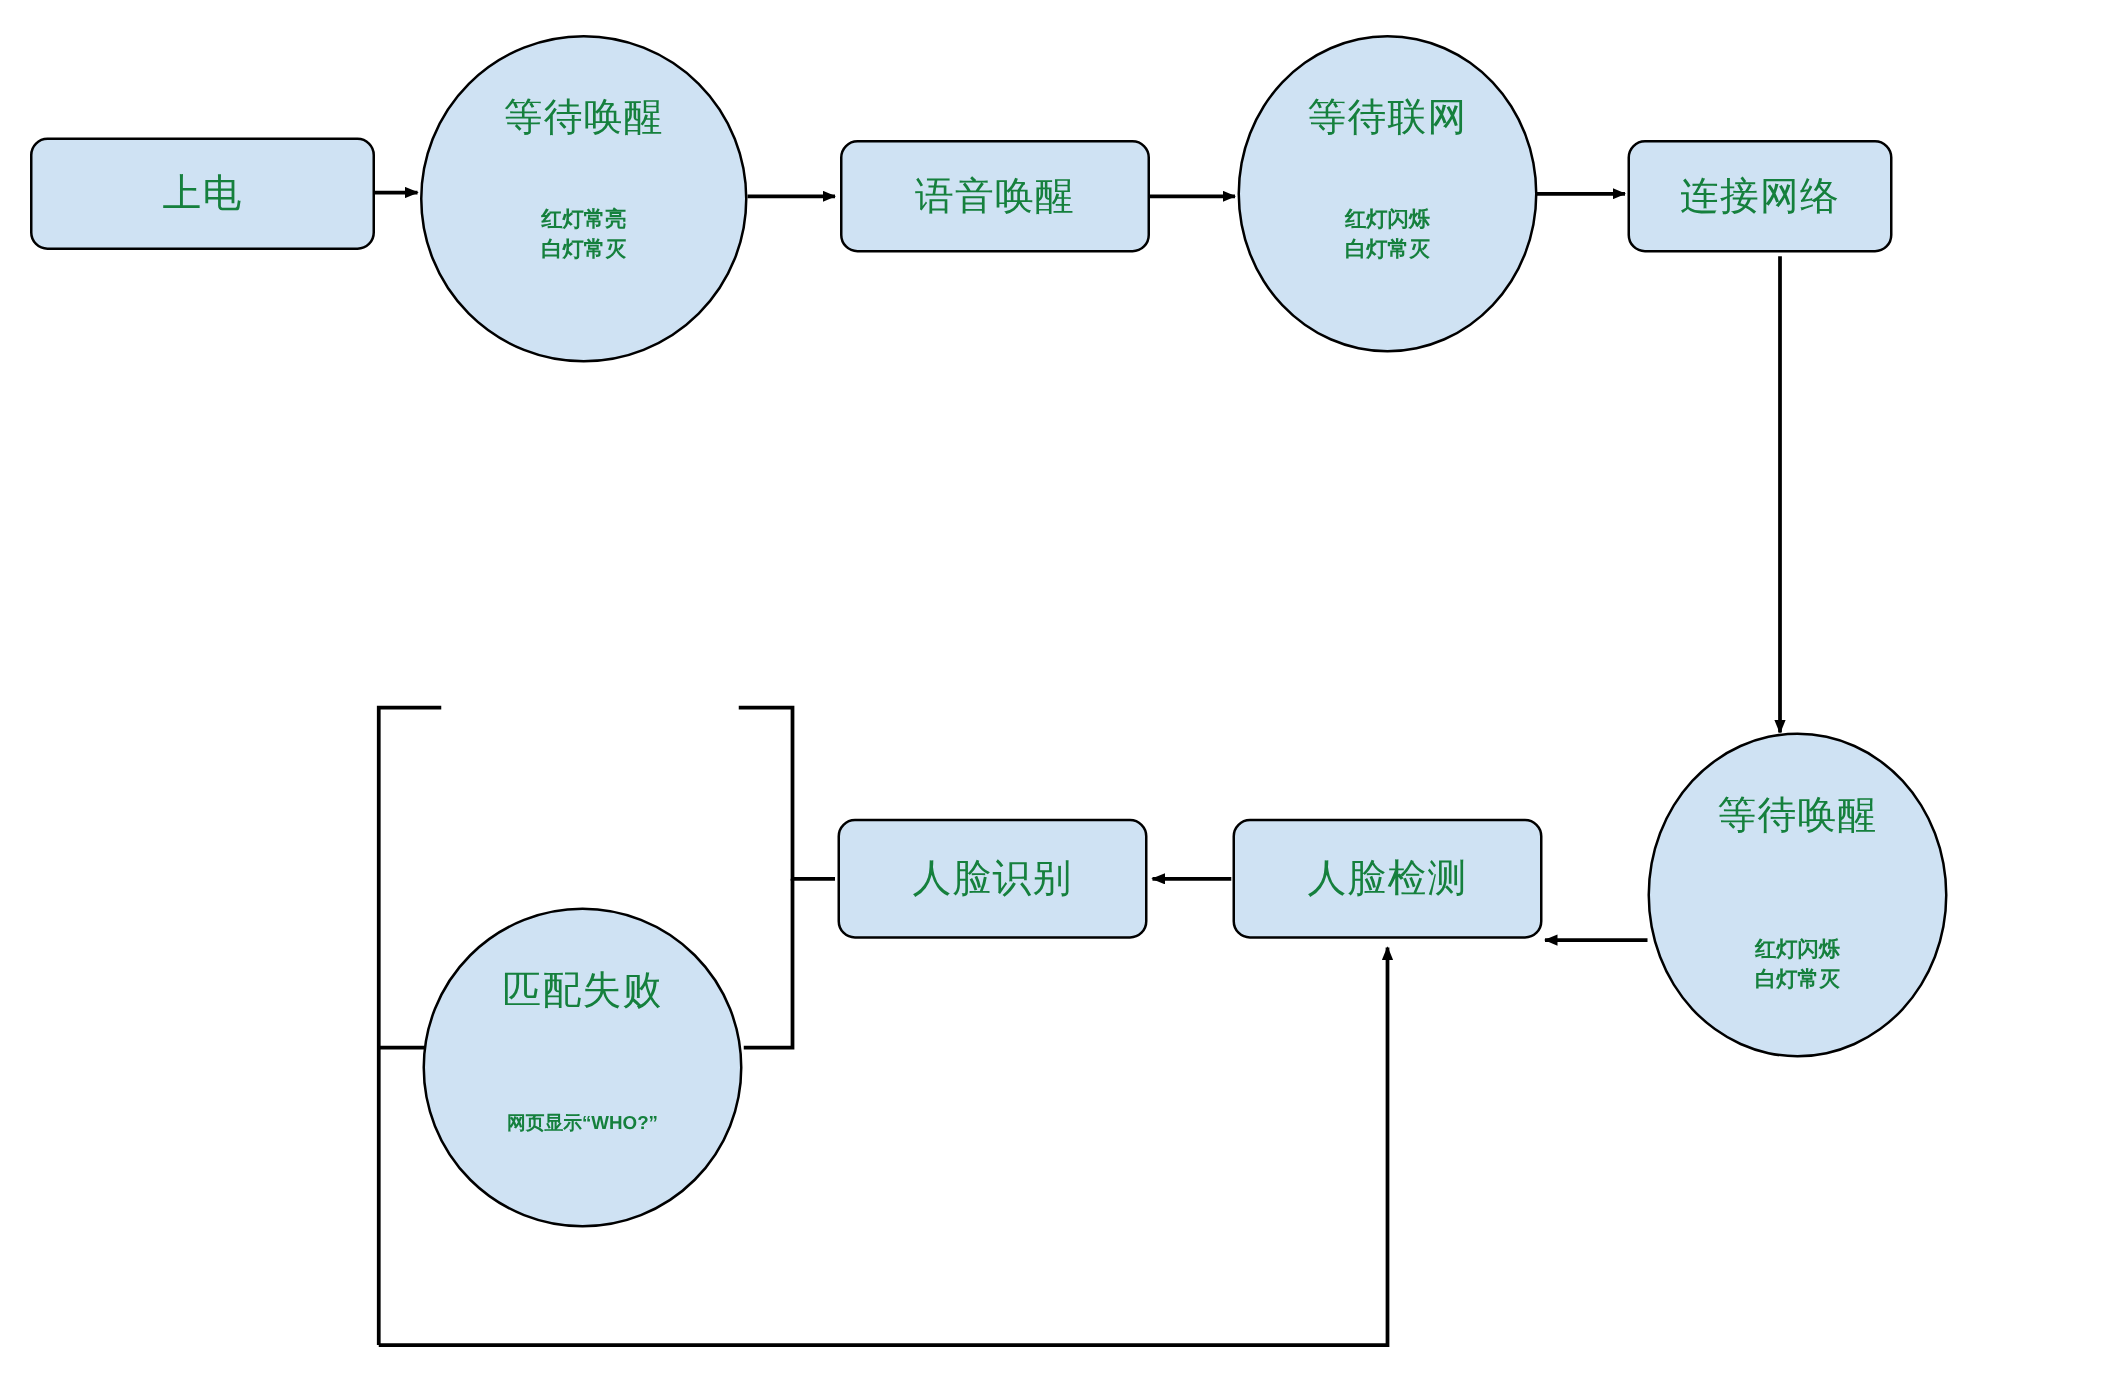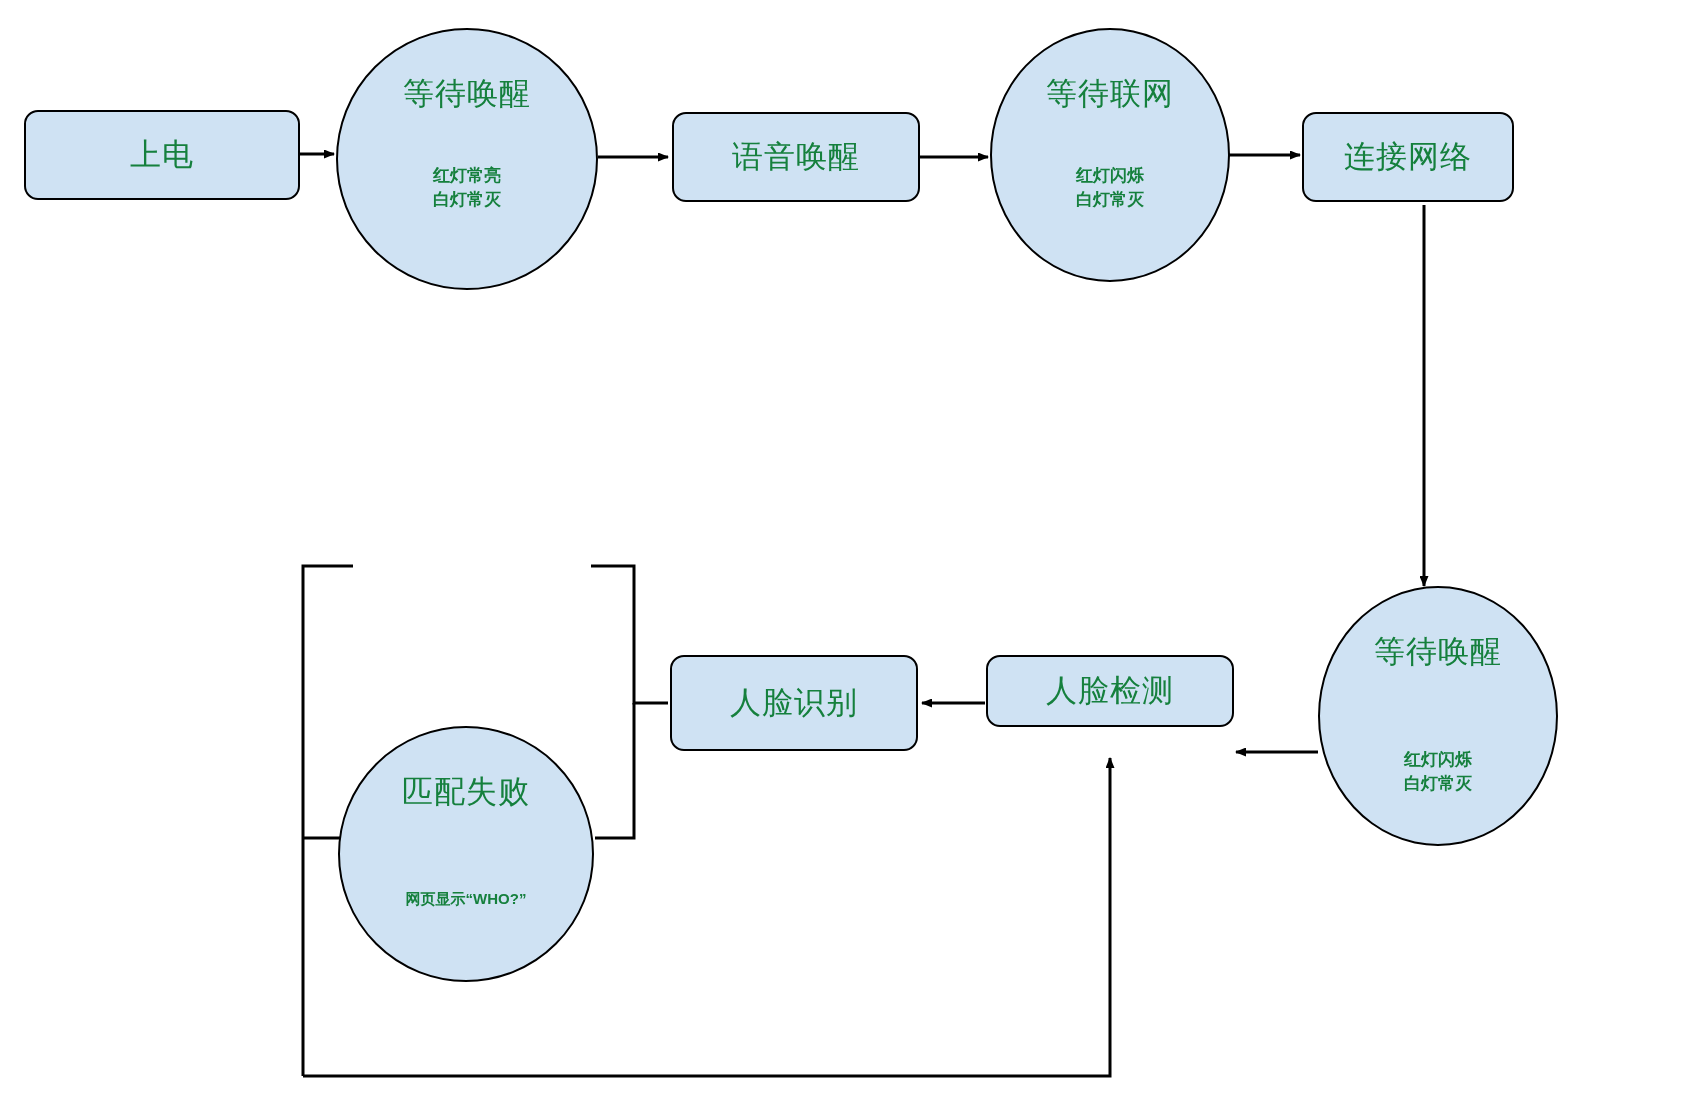--- a/index.html
+++ b/index.html
@@ -130,21 +130,21 @@
   <div class="node box" style="left:1302px; top:112px; width:212px; height:90px;">
     <span class="node-title">连接网络</span>
   </div>
 
   <div class="node circle" style="left:1318px; top:586px; width:240px; height:260px;">
     <span class="node-title">等待唤醒</span>
     <span class="node-sub loose">红灯闪烁
 白灯常灭</span>
   </div>
 
-  <div class="node box" style="left:986px; top:655px; width:248px; height:72px;">
+  <div class="node box" style="left:986px; top:655px; width:248px; height:96px;">
     <span class="node-title">人脸检测</span>
   </div>
 
   <div class="node box" style="left:670px; top:655px; width:248px; height:96px;justify-content:center;">
     <span class="node-title">人脸识别</span>
   </div>
 
 
   <div class="node circle" style="left:338px; top:726px; width:256px; height:256px;">
     <span class="node-title">匹配失败</span>

